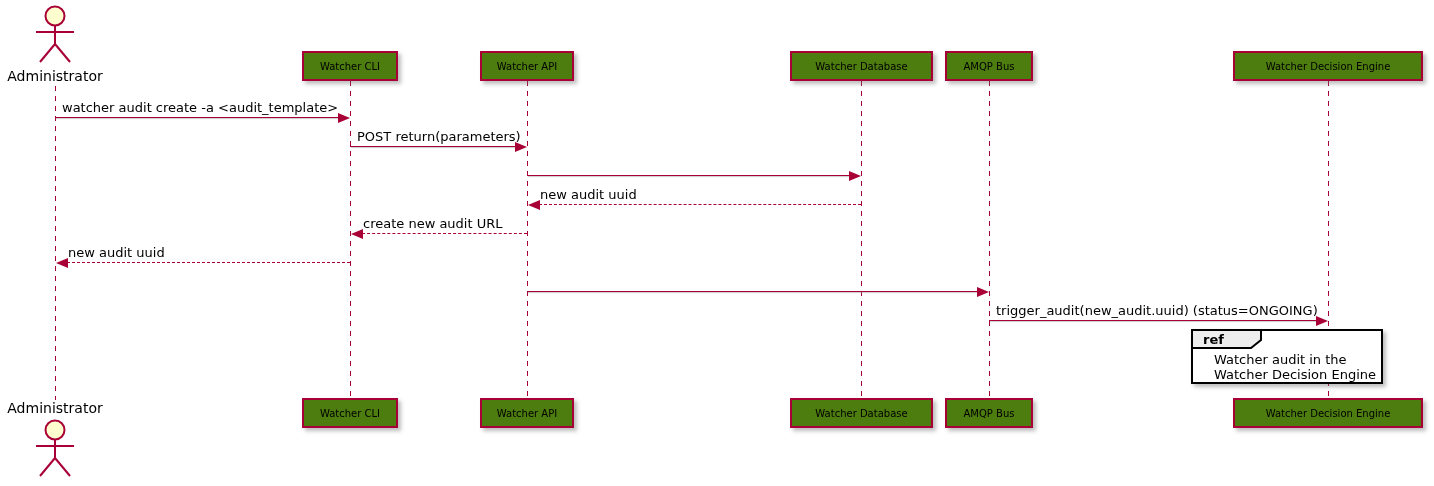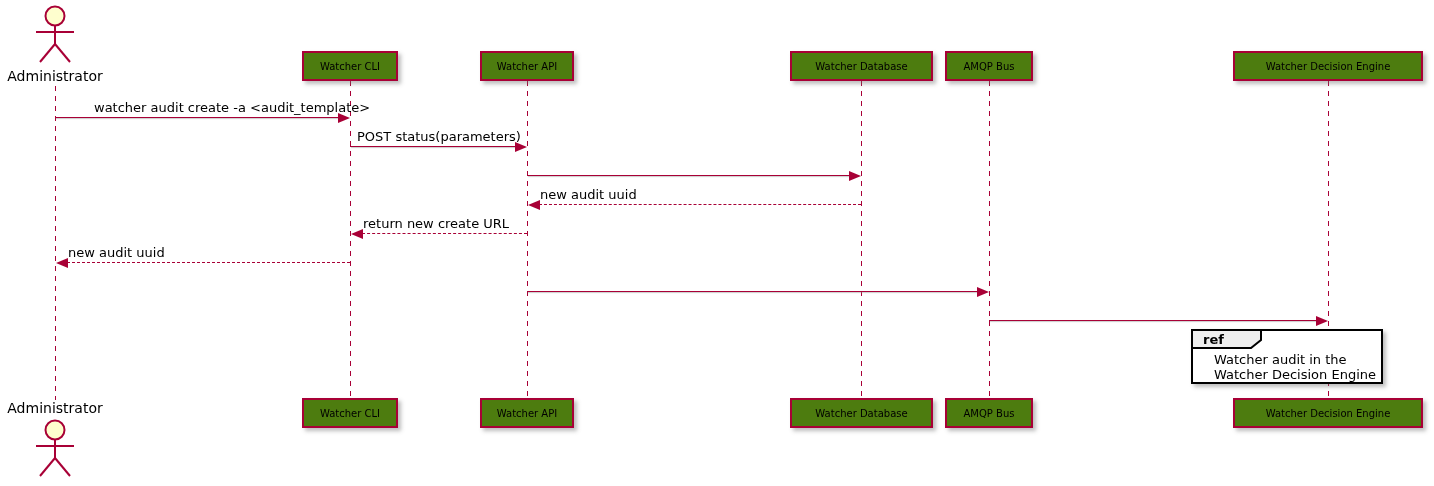--- a/index.html
+++ b/index.html
@@ -131,46 +131,47 @@
   <div class="pbox" style="left:790px; top:51px; width:143px;">
       <span>Watcher Database</span>
     </div>
   <div class="pbox" style="left:945px; top:51px; width:88px;">
       <span>AMQP Bus</span>
     </div>
   <div class="pbox" style="left:1233px; top:51px; width:190px;">
       <span>Watcher Decision Engine</span>
     </div>
 
-  <div class="msg-label" style="left:62px; top:100px;margin-left:32px;">watcher audit create -a &lt;audit_template&gt;</div>
+  <div class="msg-label" style="left:62px; top:100px;">watcher audit create -a &lt;audit_template&gt;</div>
   <div class="msg-line solid" style="left:55px; top:117px; width:284px;"></div>
   <div class="ah ah-r" style="left:338px; top:113px;"></div>
 
-  <div class="msg-label" style="left:357px; top:129px;">POST status(parameters)</div>
+  <div class="msg-label" style="left:357px; top:129px;">POST return(parameters)</div>
   <div class="msg-line solid" style="left:350px; top:146px; width:166px;"></div>
   <div class="ah ah-r" style="left:515px; top:142px;"></div>
 
   <div class="msg-line solid" style="left:527px; top:175px; width:323px;"></div>
   <div class="ah ah-r" style="left:849px; top:171px;"></div>
 
   <div class="msg-label" style="left:540px; top:187px;">new audit uuid</div>
   <div class="msg-line dashed" style="left:539px; top:204px; width:322px;"></div>
   <div class="ah ah-l" style="left:528px; top:200px;"></div>
 
-  <div class="msg-label" style="left:363px; top:216px;">return new create URL</div>
+  <div class="msg-label" style="left:363px; top:216px;">create new audit URL</div>
   <div class="msg-line dashed" style="left:362px; top:233px; width:165px;"></div>
   <div class="ah ah-l" style="left:351px; top:229px;"></div>
 
   <div class="msg-label" style="left:68px; top:245px;">new audit uuid</div>
   <div class="msg-line dashed" style="left:67px; top:262px; width:283px;"></div>
   <div class="ah ah-l" style="left:56px; top:258px;"></div>
 
   <div class="msg-line solid" style="left:527px; top:291px; width:451px;"></div>
   <div class="ah ah-r" style="left:977px; top:287px;"></div>
 
+  <div class="msg-label" style="left:996px; top:303px;">trigger_audit(new_audit.uuid) (status=ONGOING)</div>
   <div class="msg-line solid" style="left:989px; top:320px; width:328px;"></div>
   <div class="ah ah-r" style="left:1316px; top:316px;"></div>
 
   <div class="ref-box">
     <svg class="ref-header" width="72" height="20" viewBox="0 0 72 20">
       <polygon points="1,1 70,1 70,11 60,19 1,19" fill="#EEEEEE" stroke="#000000" stroke-width="2"></polygon>
     </svg>
     <div class="ref-keyword">ref</div>
     <div class="ref-line" style="top:21px;">Watcher audit in the</div>
     <div class="ref-line" style="top:36px;">Watcher Decision Engine</div>

